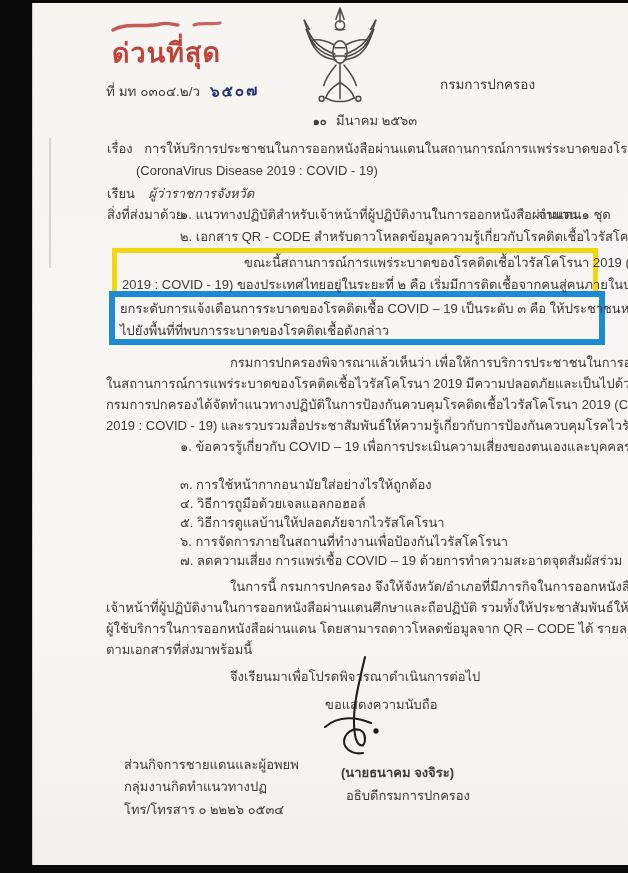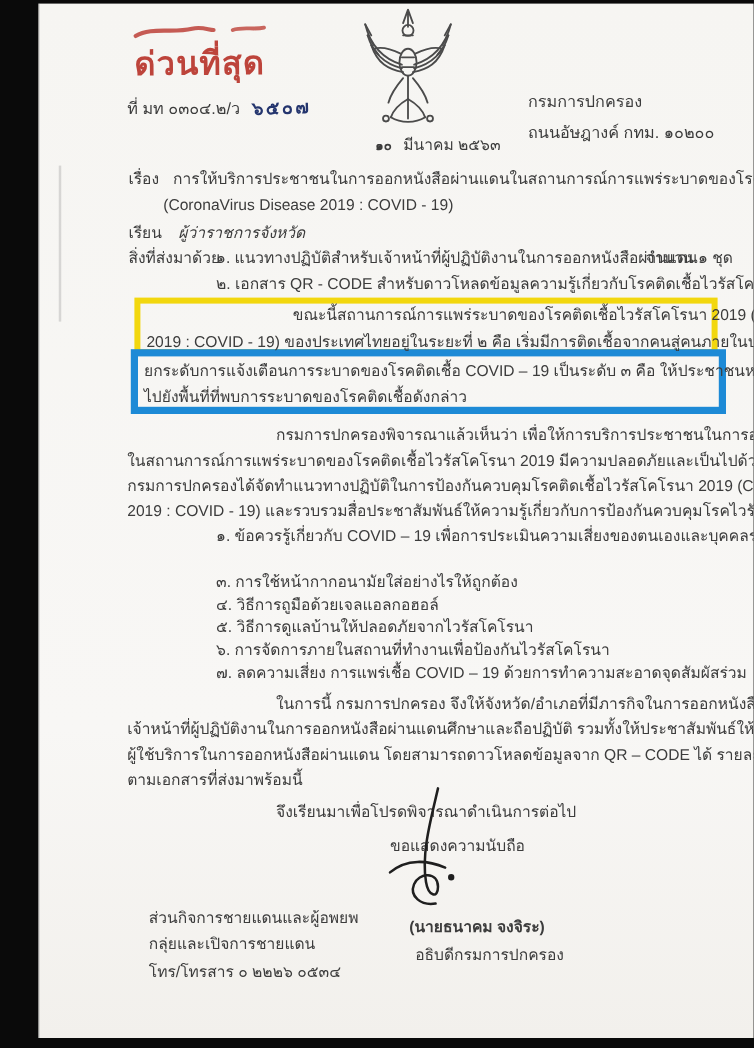--- a/index.html
+++ b/index.html
@@ -78,21 +78,20 @@
       <path d="M50 74 C43 78 38 83 36 89"></path>
       <path d="M50 74 C57 78 62 83 64 89"></path>
       <path d="M50 74 L50 90"></path>
       <path d="M36 89 C44 94 56 94 64 89"></path>
       <circle cx="32" cy="90" r="2.4"></circle>
       <circle cx="68" cy="90" r="2.4"></circle>
     </g>
   </svg>
 
   <div class="t" style="left:408px;top:74px;font-size:13.5px;">กรมการปกครอง</div>
-  <div class="t" style="left:408px;top:100px;font-size:13.5px;">ถนนอัษฎางค์ กทม. ๑๐๒๐๐</div>
 
   <div class="t" style="left:248px;top:110px;width:170px;text-align:center;">
     <span style="font-size:11px;font-weight:bold;">๑๐</span>
     <span style="margin-left:6px;">มีนาคม ๒๕๖๓</span>
   </div>
 
   <div class="t" style="left:75px;top:138px;">
     <span>เรื่อง</span>
     <span style="margin-left:8px;">การให้บริการประชาชนในการออกหนังสือผ่านแดนในสถานการณ์การแพร่ระบาดของโรคติดเชื้อไวรัสโคโรนา 2019</span>
   </div>
@@ -142,19 +141,19 @@
       <path d="M45 2 C39 28 31 56 35 80 C37 92 45 94 45 84 C45 71 29 72 25 82 C21 92 31 100 43 98"></path>
       <path d="M5 72 C19 60 37 62 51 68"></path>
       <circle cx="56" cy="76" r="1.6" fill="#1f1f1f"></circle>
     </g>
   </svg>
 
   <div class="t sig-name" style="left:309px;top:762px;">(นายธนาคม จงจิระ)</div>
   <div class="t" style="left:314px;top:785px;">อธิบดีกรมการปกครอง</div>
 
   <div class="t" style="left:92px;top:754px;">ส่วนกิจการชายแดนและผู้อพยพ</div>
-  <div class="t" style="left:92px;top:776px;">กลุ่ยและเปิจการชายแดน</div>
+  <div class="t" style="left:92px;top:776px;">กลุ่มงานกิดทำแนวทางปฏ</div>
   <div class="t" style="left:92px;top:799px;">โทร/โทรสาร ๐ ๒๒๒๖ ๐๕๓๔</div>
 
 
   <div class="artifact" style="left:17px;top:135px;width:2px;height:130px;"></div>
   <div class="artifact" style="left:0;top:0;width:1px;height:862px;background:#777;"></div>
 </div>
 
 </body></html>

